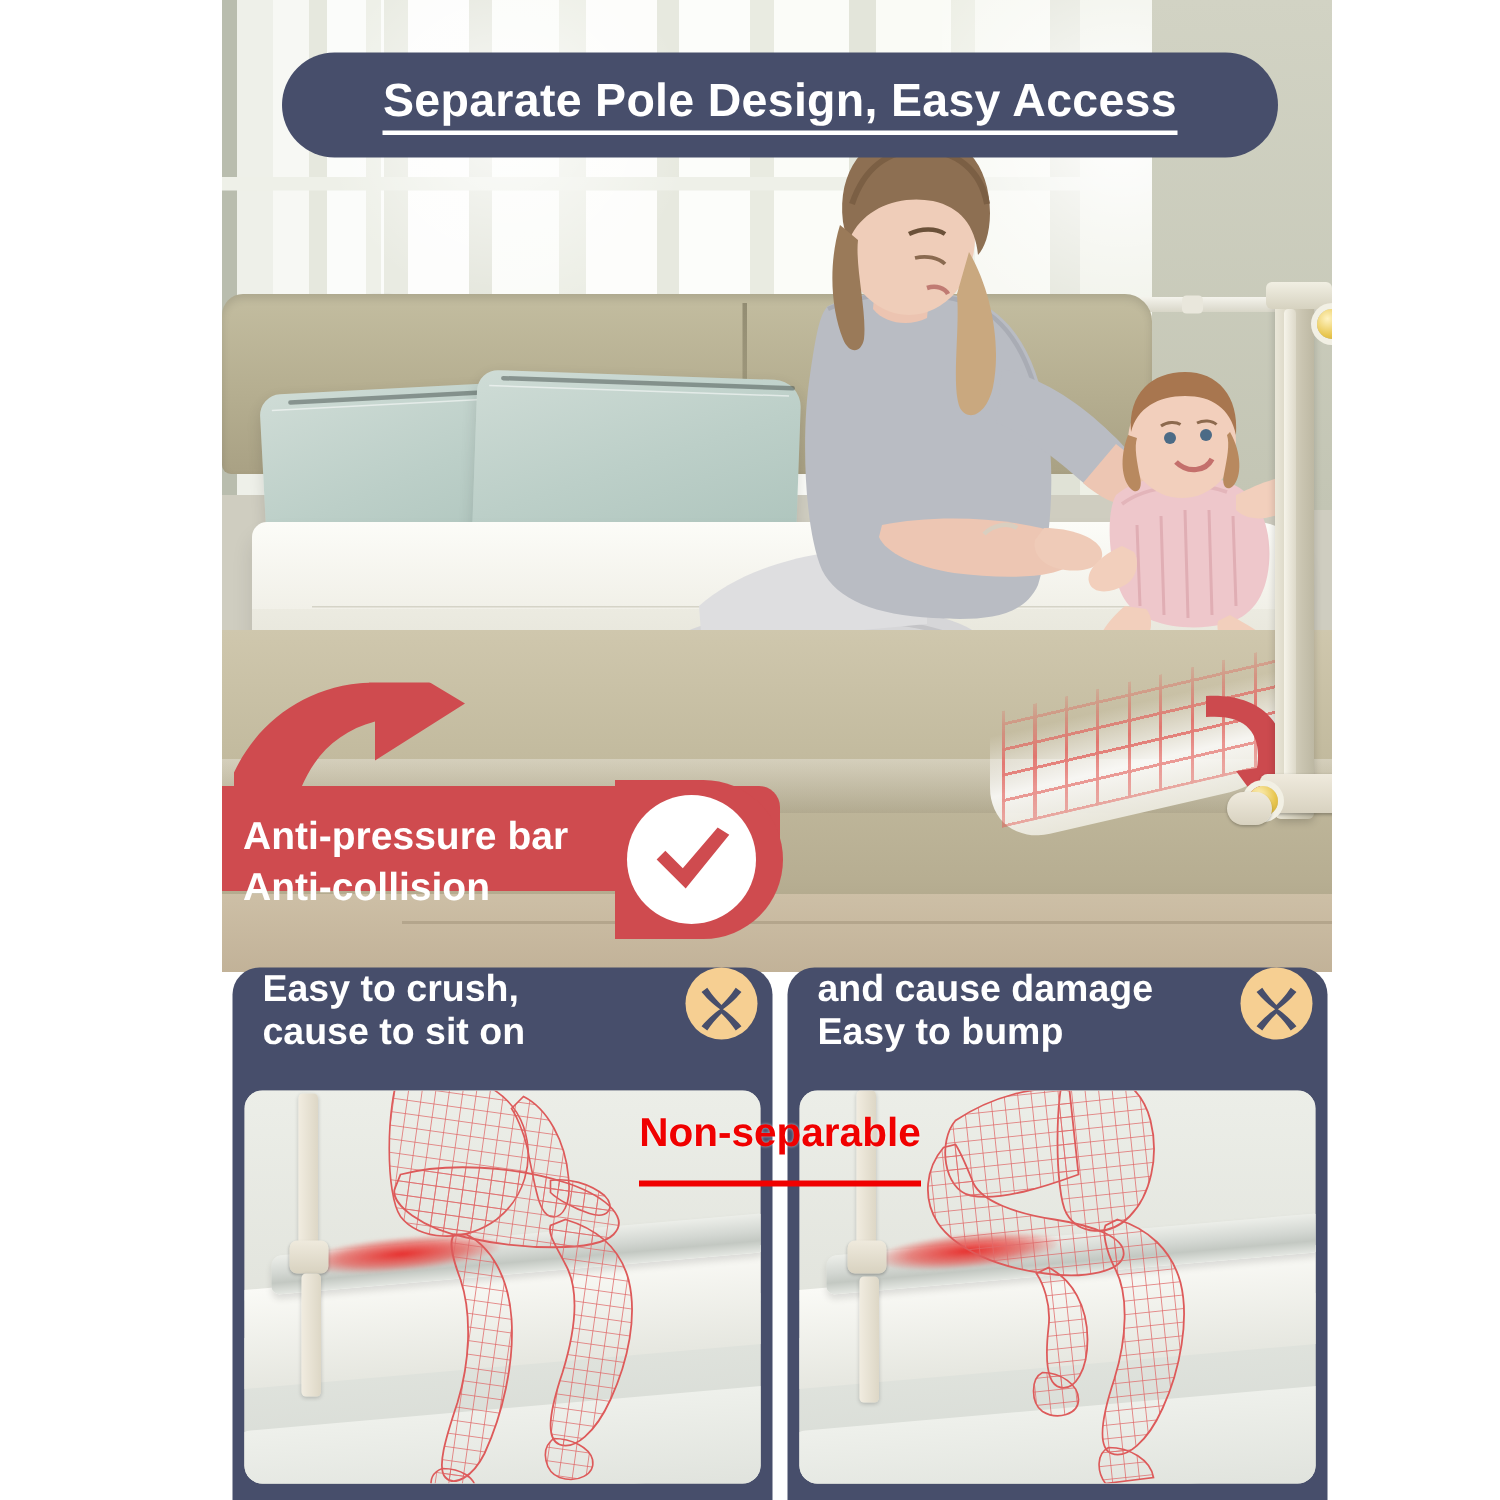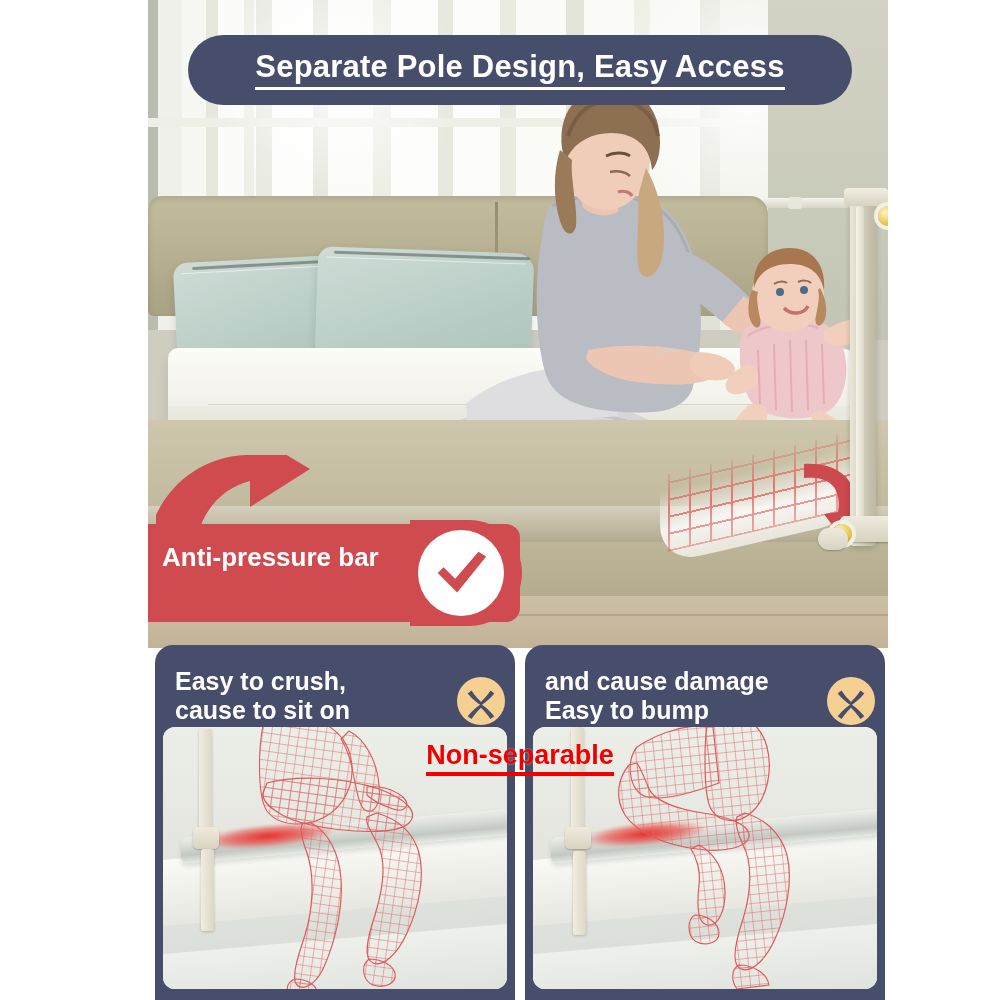--- a/index.html
+++ b/index.html
@@ -94,36 +94,36 @@
   
   .downarrow{position:absolute;left:646px;top:458px;width:80px;height:92px;}
 
   
   #title-pill{position:absolute;left:168px;top:35px;width:664px;height:70px;
     background:#474e6b;border-radius:36px;display:flex;align-items:center;justify-content:center;}
   #title-pill .t{color:#ffffff;font-size:31px;font-weight:bold;letter-spacing:.2px;
     border-bottom:3px solid #ffffff;padding-bottom:5px;line-height:1;white-space:nowrap;}
 
   
-  #red-banner{position:absolute;left:128px;top:524px;width:372px;height:98px;
+  #red-banner{position:absolute;left:128px;top:524px;width:372px;height:70px;
     background:#cf4b4f;border-radius:0 14px 14px 0;}
   #red-banner .lines{position:absolute;left:14px;top:16px;color:#fff;font-weight:bold;
     font-size:26px;line-height:34px;white-space:nowrap;}
   #red-swoosh{position:absolute;left:130px;top:455px;width:200px;height:92px;}
   #check-bubble{position:absolute;left:390px;top:520px;width:112px;height:106px;
     background:#cf4b4f;border-radius:0 56px 56px 0;}
   #check-circle{position:absolute;left:398px;top:530px;width:86px;height:86px;border-radius:50%;
     background:#ffffff;display:flex;align-items:center;justify-content:center;}
 
   
   .panel{position:absolute;top:645px;width:360px;height:355px;background:#474e6b;
     border-radius:18px 18px 0 0;}
   #panel-left{left:135px;}
   #panel-right{left:505px;}
-  .panel-head{position:relative;height:80px;display:flex;align-items:flex-end;padding:0 10px 0 20px;}
+  .panel-head{position:relative;height:80px;display:flex;align-items:flex-start;padding:0 10px 0 20px;}
   .panel-head .txt{color:#fff;font-weight:bold;font-size:25px;line-height:29px;flex:1;}
   .x-badge{width:48px;height:48px;border-radius:50%;background:#f6cf92;flex:0 0 48px;
     display:flex;align-items:center;justify-content:center;margin-left:2px;}
 
   .photo{position:absolute;left:8px;top:82px;width:344px;height:262px;border-radius:12px;
     overflow:hidden;background:#e9eae4;}
   .ph-wall{position:absolute;left:0;top:0;width:344px;height:140px;
     background:linear-gradient(180deg,#eceee8,#e2e4dd);}
   .ph-mattress{position:absolute;left:-10px;top:118px;width:364px;height:66px;
     background:linear-gradient(180deg,#fafaf6,#e6e7e0);transform:skewY(-5deg);}
@@ -138,21 +138,21 @@
     border-radius:3px;box-shadow:0 1px 3px rgba(0,0,0,.2);}
   .ph-clamp{position:absolute;width:26px;height:22px;border-radius:5px;
     background:linear-gradient(180deg,#efeadd,#d8d2c0);box-shadow:0 1px 2px rgba(0,0,0,.25);}
   .ph-glow{position:absolute;height:22px;border-radius:11px;
     background:radial-gradient(ellipse at center, rgba(232,32,30,.92) 0%, rgba(232,50,45,.55) 45%, rgba(232,60,55,0) 75%);
     filter:blur(1px);}
 
   
   #nonsep{position:absolute;left:382px;top:740px;width:236px;text-align:center;}
   #nonsep .t{color:#f00000;font-weight:bold;font-size:27px;line-height:30px;
-    border-bottom:4px solid #f00000;padding-bottom:2px;display:inline-block;
+    border-bottom:4px solid #f00000;padding-bottom:17px;display:inline-block;
     text-shadow:0 0 2px rgba(255,255,255,.6);}
 
   .wm{position:absolute;left:0;top:0;width:128px;height:1000px;background:#fff;}
   .wm2{position:absolute;left:868px;top:0;width:132px;height:1000px;background:#fff;}
 </style>
 </head>
 <body>
 
 <div id="stage">
 
@@ -270,20 +270,21 @@
     <span class="t">Separate Pole Design, Easy Access</span>
   </div>
 
   <svg id="red-swoosh" viewBox="0 0 200 92">
     <path d="M96 0 C54 2 22 26 6 60 L6 92 L44 92 C52 56 70 34 100 26 L100 52 L160 14 L100 -22 Z" fill="#cf4b4f"></path>
   </svg>
 
   <div id="red-banner">
     <div class="lines">
       <div>Anti-pressure bar</div>
+      <div>Anti-collision</div>
     </div>
   </div>
   <div id="check-bubble"></div>
   <div id="check-circle">
     <svg viewBox="0 0 64 64" width="62" height="62">
       <path d="M8 32 L14 26 L26 38 L50 10 L58 15 L28 52 Z" fill="#cf4b4f"></path>
     </svg>
   </div>
 
   <div class="panel" id="panel-left">

